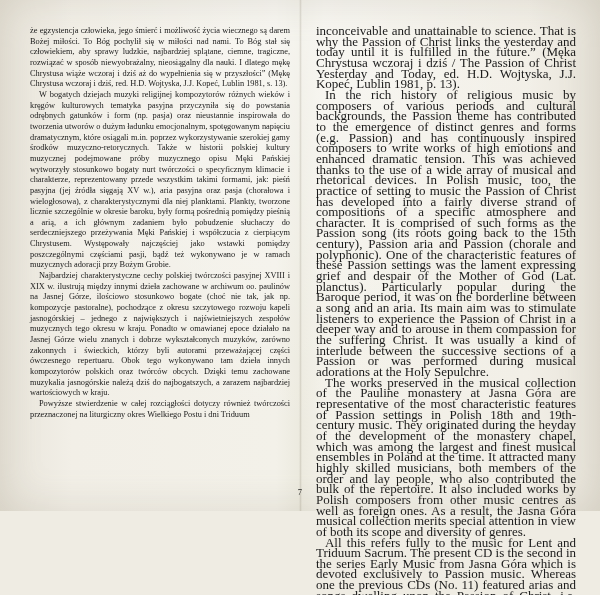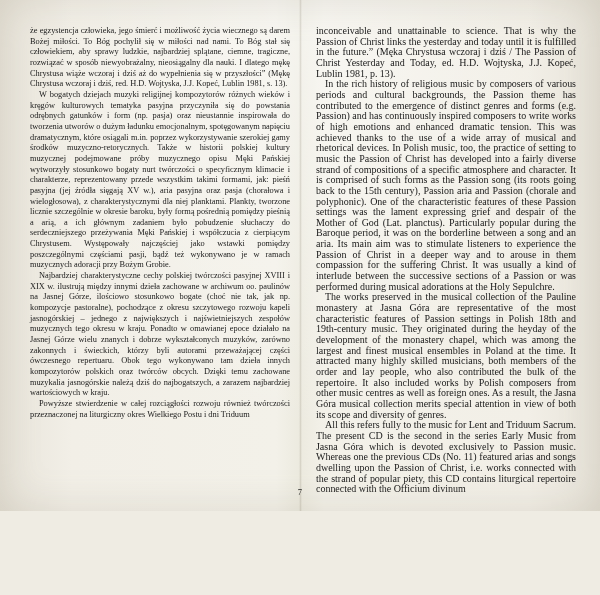--- a/index.html
+++ b/index.html
@@ -31,21 +31,21 @@
     height: 520px;
   }
   .col {
     width: 260px;
     flex: 0 0 260px;
   }
   .col p {
     margin: 0;
     text-align: justify;
     text-justify: inter-word;
-    font-size: 10px;
+    font-size: 13px;
     line-height: 10.65px;
     hyphens: auto;
     -webkit-hyphens: auto;
     letter-spacing: -0.02px;
   }
   .col.left p {
     font-size: 8.35px;
   }
   .col p + p {
     text-indent: 9px;
@@ -81,21 +81,21 @@
 
 <div class="page">
   <div class="gutter"></div>
 
   <div class="columns">
 
     <div class="col left">
       <p>że egzystencja człowieka, jego śmierć i możliwość życia wiecznego są darem Bożej miłości. To Bóg pochylił się w miłości nad nami. To Bóg stał się człowiekiem, aby sprawy ludzkie, najbardziej splątane, ciemne, tragiczne, rozwiązać w sposób niewyobrażalny, nieosiągalny dla nauki. I dlatego mękę Chrystusa wiąże wczoraj i dziś aż do wypełnienia się w przyszłości” (Mękę Chrystusa wczoraj i dziś, red. H.D. Wojtyska, J.J. Kopeć, Lublin 1981, s. 13).</p>
       <p>W bogatych dziejach muzyki religijnej kompozytorów różnych wieków i kręgów kulturowych tematyka pasyjna przyczyniła się do powstania odrębnych gatunków i form (np. pasja) oraz nieustannie inspirowała do tworzenia utworów o dużym ładunku emocjonalnym, spotęgowanym napięciu dramatycznym, które osiągali m.in. poprzez wykorzystywanie szerokiej gamy środków muzyczno-retorycznych. Także w historii polskiej kultury muzycznej podejmowane próby muzycznego opisu Męki Pańskiej wytworzyły stosunkowo bogaty nurt twórczości o specyficznym klimacie i charakterze, reprezentowany przede wszystkim takimi formami, jak: pieśń pasyjna (jej źródła sięgają XV w.), aria pasyjna oraz pasja (chorałowa i wielogłosowa), z charakterystycznymi dla niej planktami. Plankty, tworzone licznie szczególnie w okresie baroku, były formą pośrednią pomiędzy pieśnią a arią, a ich głównym zadaniem było pobudzenie słuchaczy do serdeczniejszego przeżywania Męki Pańskiej i współczucia z cierpiącym Chrystusem. Występowały najczęściej jako wstawki pomiędzy poszczególnymi częściami pasji, bądź też wykonywano je w ramach muzycznych adoracji przy Bożym Grobie.</p>
       <p>Najbardziej charakterystyczne cechy polskiej twórczości pasyjnej XVIII i XIX w. ilustrują między innymi dzieła zachowane w archiwum oo. paulinów na Jasnej Górze, ilościowo stosunkowo bogate (choć nie tak, jak np. kompozycje pastoralne), pochodzące z okresu szczytowego rozwoju kapeli jasnogórskiej – jednego z największych i najświetniejszych zespołów muzycznych tego okresu w kraju. Ponadto w omawianej epoce działało na Jasnej Górze wielu znanych i dobrze wykształconych muzyków, zarówno zakonnych i świeckich, którzy byli autorami przeważającej części ówczesnego repertuaru. Obok tego wykonywano tam dzieła innych kompozytorów polskich oraz twórców obcych. Dzięki temu zachowane muzykalia jasnogórskie należą dziś do najbogatszych, a zarazem najbardziej wartościowych w kraju.</p>
-      <p>Powyższe stwierdzenie w całej rozciągłości rozwoju również twórczości przeznaczonej na liturgiczny okres Wielkiego Postu i dni Triduum</p>
+      <p>Powyższe stwierdzenie w całej rozciągłości dotyczy również twórczości przeznaczonej na liturgiczny okres Wielkiego Postu i dni Triduum</p>
     </div>
 
     <div class="col right">
       <p>inconceivable and unattainable to science. That is why the Passion of Christ links the yesterday and today until it is fulfilled in the future.” (Męka Chrystusa wczoraj i dziś / The Passion of Christ Yesterday and Today, ed. H.D. Wojtyska, J.J. Kopeć, Lublin 1981, p. 13).</p>
       <p>In the rich history of religious music by composers of various periods and cultural backgrounds, the Passion theme has contributed to the emergence of distinct genres and forms (e.g. Passion) and has continuously inspired composers to write works of high emotions and enhanced dramatic tension. This was achieved thanks to the use of a wide array of musical and rhetorical devices. In Polish music, too, the practice of setting to music the Passion of Christ has developed into a fairly diverse strand of compositions of a specific atmosphere and character. It is comprised of such forms as the Passion song (its roots going back to the 15th century), Passion aria and Passion (chorale and polyphonic). One of the characteristic features of these Passion settings was the lament expressing grief and despair of the Mother of God (Lat. planctus). Particularly popular during the Baroque period, it was on the borderline between a song and an aria. Its main aim was to stimulate listeners to experience the Passion of Christ in a deeper way and to arouse in them compassion for the suffering Christ. It was usually a kind of interlude between the successive sections of a Passion or was performed during musical adorations at the Holy Sepulchre.</p>
       <p>The works preserved in the musical collection of the Pauline monastery at Jasna Góra are representative of the most characteristic features of Passion settings in Polish 18th and 19th-century music. They originated during the heyday of the development of the monastery chapel, which was among the largest and finest musical ensembles in Poland at the time. It attracted many highly skilled musicians, both members of the order and lay people, who also contributed the bulk of the repertoire. It also included works by Polish composers from other music centres as well as foreign ones. As a result, the Jasna Góra musical collection merits special attention in view of both its scope and diversity of genres.</p>
       <p>All this refers fully to the music for Lent and Triduum Sacrum. The present CD is the second in the series Early Music from Jasna Góra which is devoted exclusively to Passion music. Whereas one the previous CDs (No. 11) featured arias and songs dwelling upon the Passion of Christ, i.e. works connected with the strand of popular piety, this CD contains liturgical repertoire connected with the Officium divinum</p>
     </div>
 
   </div>

